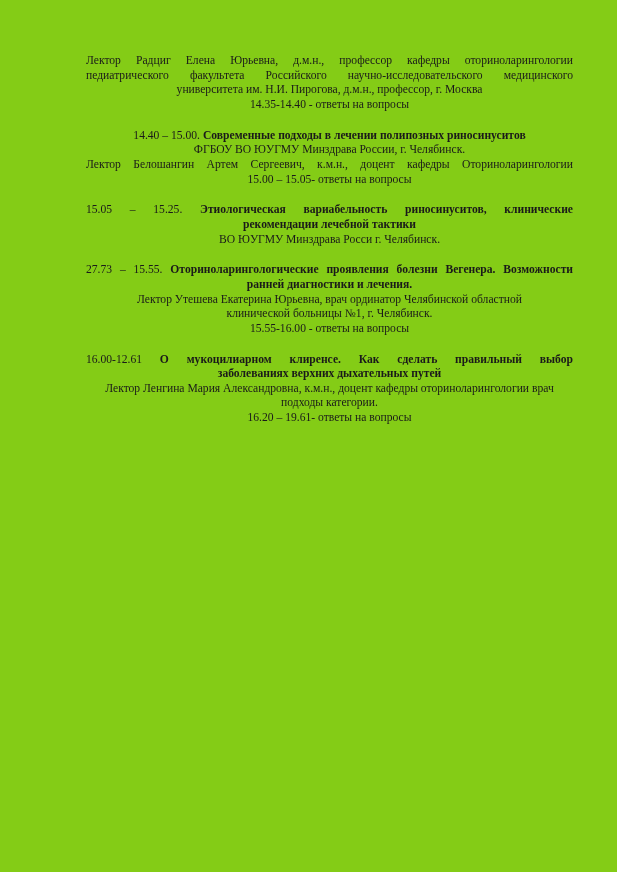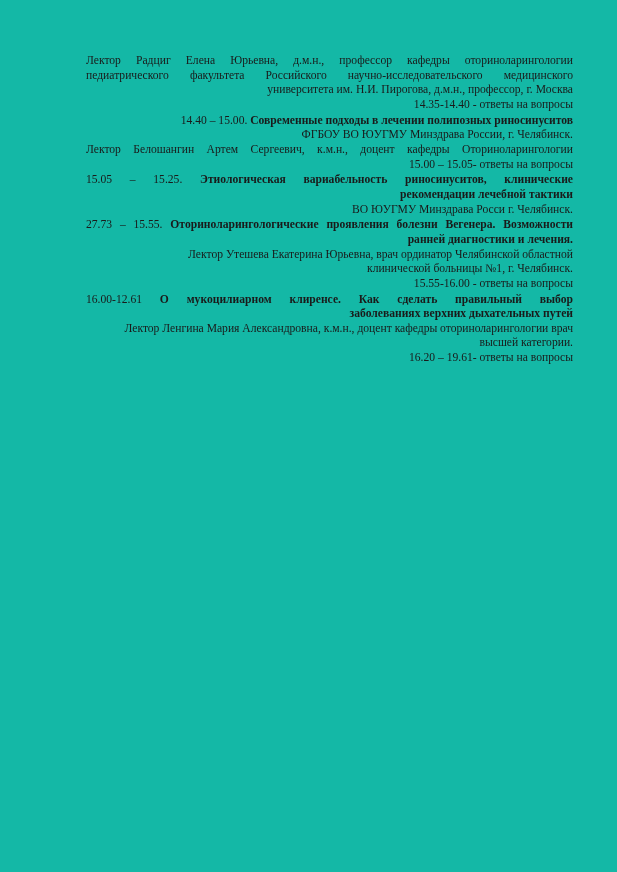--- a/index.html
+++ b/index.html
@@ -18,42 +18,42 @@
     position: absolute;
     left: 86px;
     top: 54px;
     width: 487px;
     font-family: "Liberation Serif", "DejaVu Serif", serif;
     font-size: 11.6px;
     line-height: 14.65px;
     color: #1a1a1a;
   }
   .block + .block {
-    margin-top: 1px;
+    margin-top: 16px;
   }
   .line {
     min-height: 14.65px;
   }
   .line.justify {
     text-align: justify;
     text-align-last: justify;
   }
   .line.left {
-    text-align: right;
+    text-align: center;
     white-space: nowrap;
     font-family: Liberation Serif, serif;
   }
   .seg.b {
     font-weight: 700;
   }
 </style>
 </head>
 <body>
 
-<div class="page" style="background: #14b8a6;">
+<div class="page" style="background: #84cc16;">
   <div class="content" style="color: rgb(26, 26, 26);">
       <div class="block">
         <div class="line justify"><span class="seg">Лектор Радциг Елена Юрьевна, д.м.н., профессор кафедры оториноларингологии</span></div>
         <div class="line justify"><span class="seg">педиатрического факультета Российского научно-исследовательского медицинского</span></div>
         <div class="line left"><span class="seg">университета им. Н.И. Пирогова, д.м.н., профессор, г. Москва</span></div>
         <div class="line left"><span class="seg">14.35-14.40 - ответы на вопросы</span></div>
       </div>
       <div class="block">
         <div class="line left"><span class="seg">14.40 – 15.00. </span><span class="seg b">Современные подходы в лечении полипозных риносинуситов</span></div>
         <div class="line left"><span class="seg">ФГБОУ ВО ЮУГМУ Минздрава России, г. Челябинск.</span></div>
@@ -69,17 +69,17 @@
         <div class="line justify"><span class="seg">27.73 – 15.55. </span><span class="seg b">Оториноларингологические проявления болезни Вегенера. Возможности</span></div>
         <div class="line left"><span class="seg b">ранней диагностики и лечения.</span></div>
         <div class="line left"><span class="seg">Лектор Утешева Екатерина Юрьевна, врач ординатор Челябинской областной</span></div>
         <div class="line left"><span class="seg">клинической больницы №1, г. Челябинск.</span></div>
         <div class="line left"><span class="seg">15.55-16.00 - ответы на вопросы</span></div>
       </div>
       <div class="block">
         <div class="line justify"><span class="seg">16.00-12.61 </span><span class="seg b">О мукоцилиарном клиренсе. Как сделать правильный выбор</span></div>
         <div class="line left"><span class="seg b">заболеваниях верхних дыхательных путей</span></div>
         <div class="line left"><span class="seg">Лектор Ленгина Мария Александровна, к.м.н., доцент кафедры оториноларингологии врач</span></div>
-        <div class="line left"><span class="seg">высшей категории.</span></div>
+        <div class="line left"><span class="seg">подходы категории.</span></div>
         <div class="line left"><span class="seg">16.20 – 19.61- ответы на вопросы</span></div>
       </div>
     </div>
 </div>
 
 </body></html>

